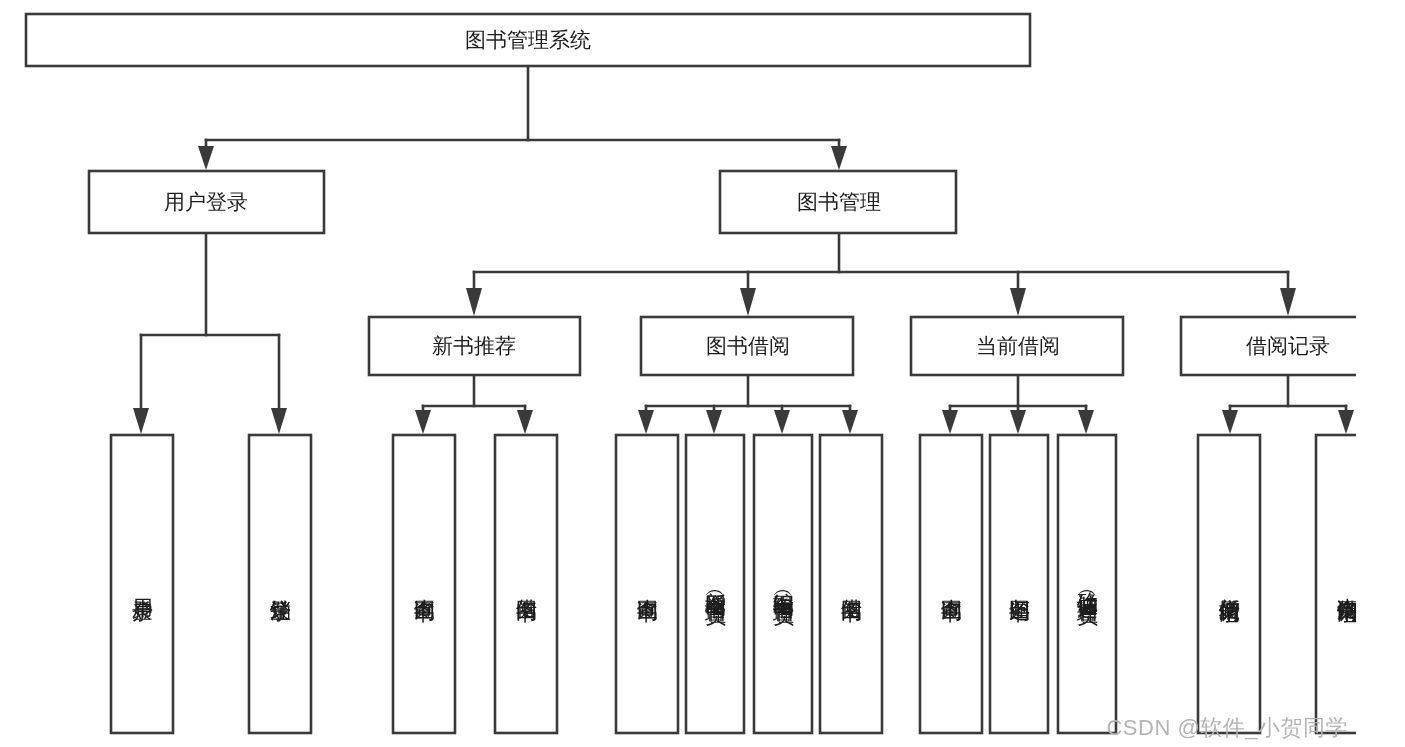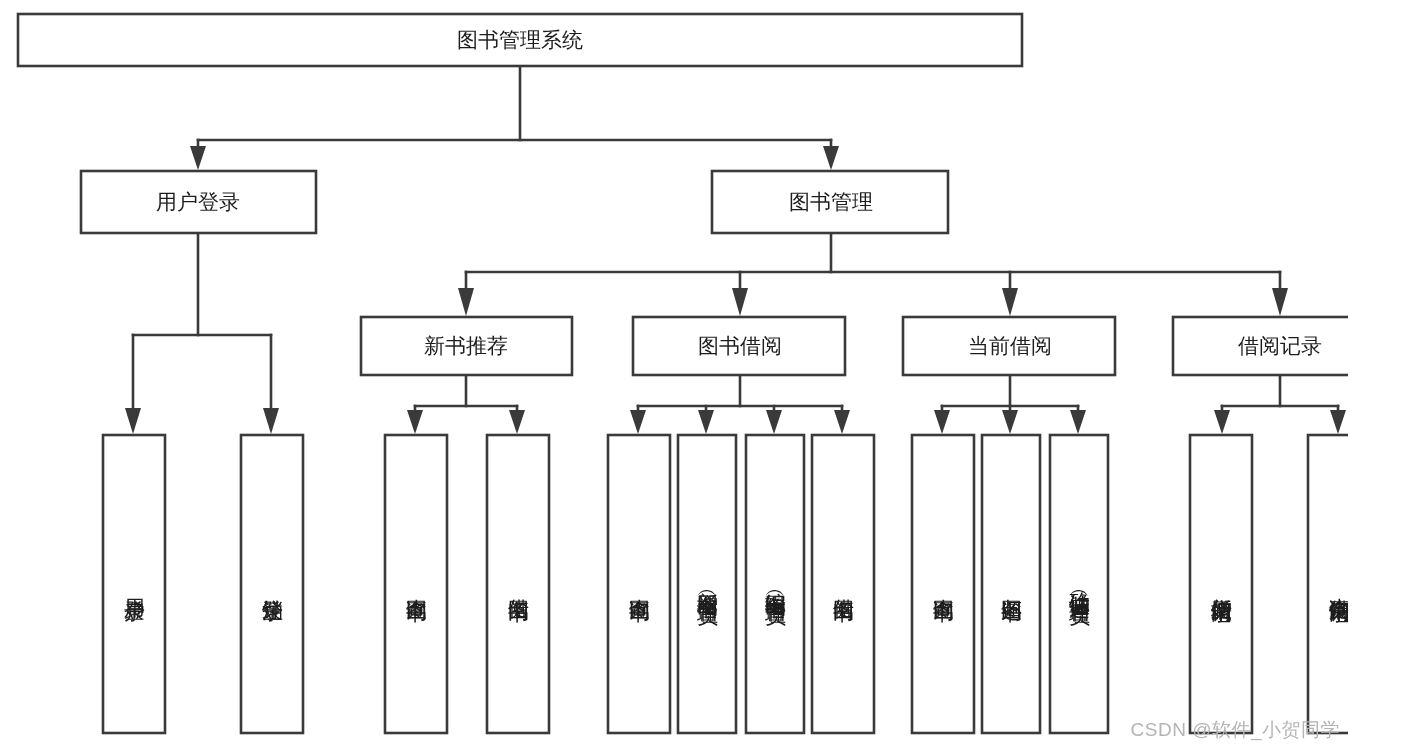--- a/index.html
+++ b/index.html
@@ -9,20 +9,21 @@
   }
   body {
     font-family: "Liberation Sans", "DejaVu Sans", sans-serif;
   }
   #canvas {
     position: relative;
     width: 1348px;
     height: 747px;
     background: #ffffff;
     overflow: hidden;
+    margin-left: 8px;
   }
   svg.diagram {
     position: absolute;
     left: 0;
     top: 0;
     width: 1405px;
     height: 747px;
   }
   .node-box {
     fill: #ffffff;
@@ -64,21 +65,21 @@
     pointer-events: none;
   }
   .vlabel.tall {
     letter-spacing: 2px;
   }
   .watermark {
     position: absolute;
     right: 8px;
     bottom: 4px;
     font-family: "Liberation Sans", "DejaVu Sans", sans-serif;
-    font-size: 19px;
+    font-size: 22px;
     color: #b4b4b4;
     letter-spacing: 0.5px;
     white-space: nowrap;
   }
 </style>
 </head>
 <body>
 
 <div id="canvas">
 

